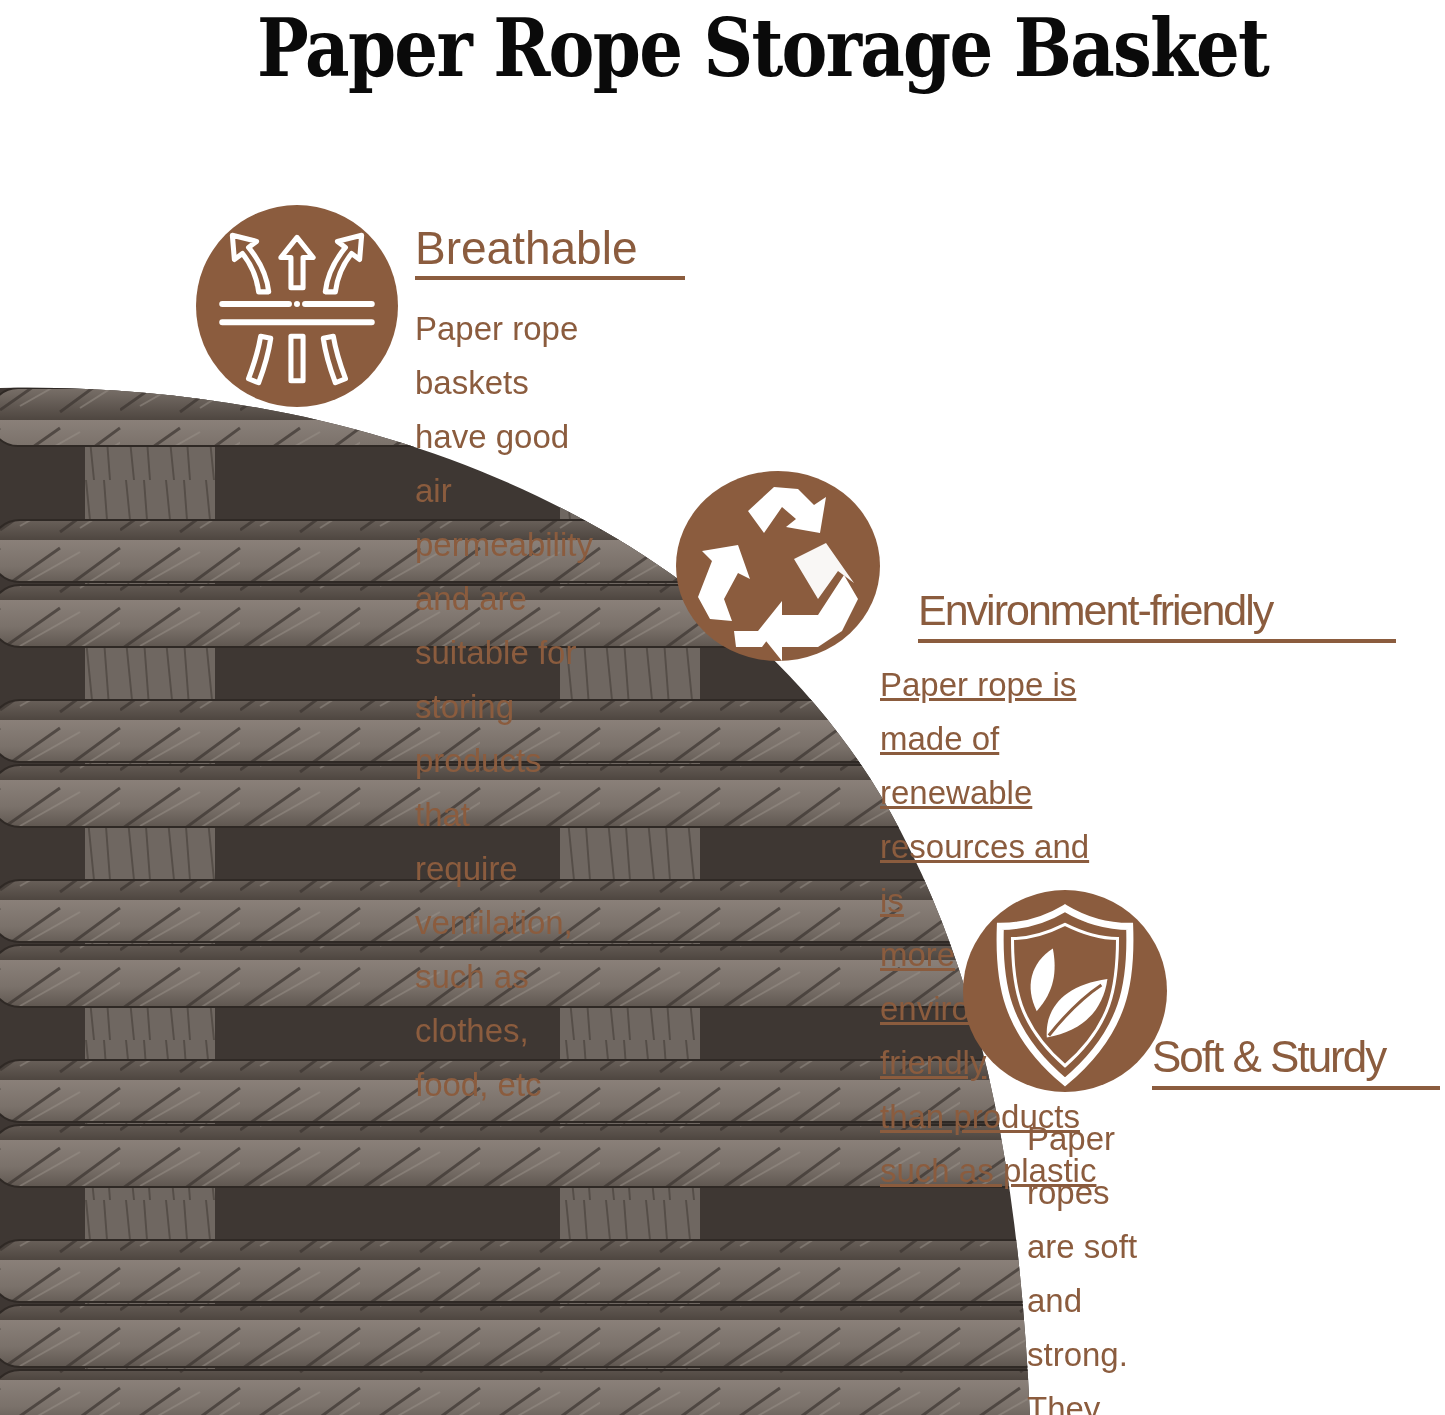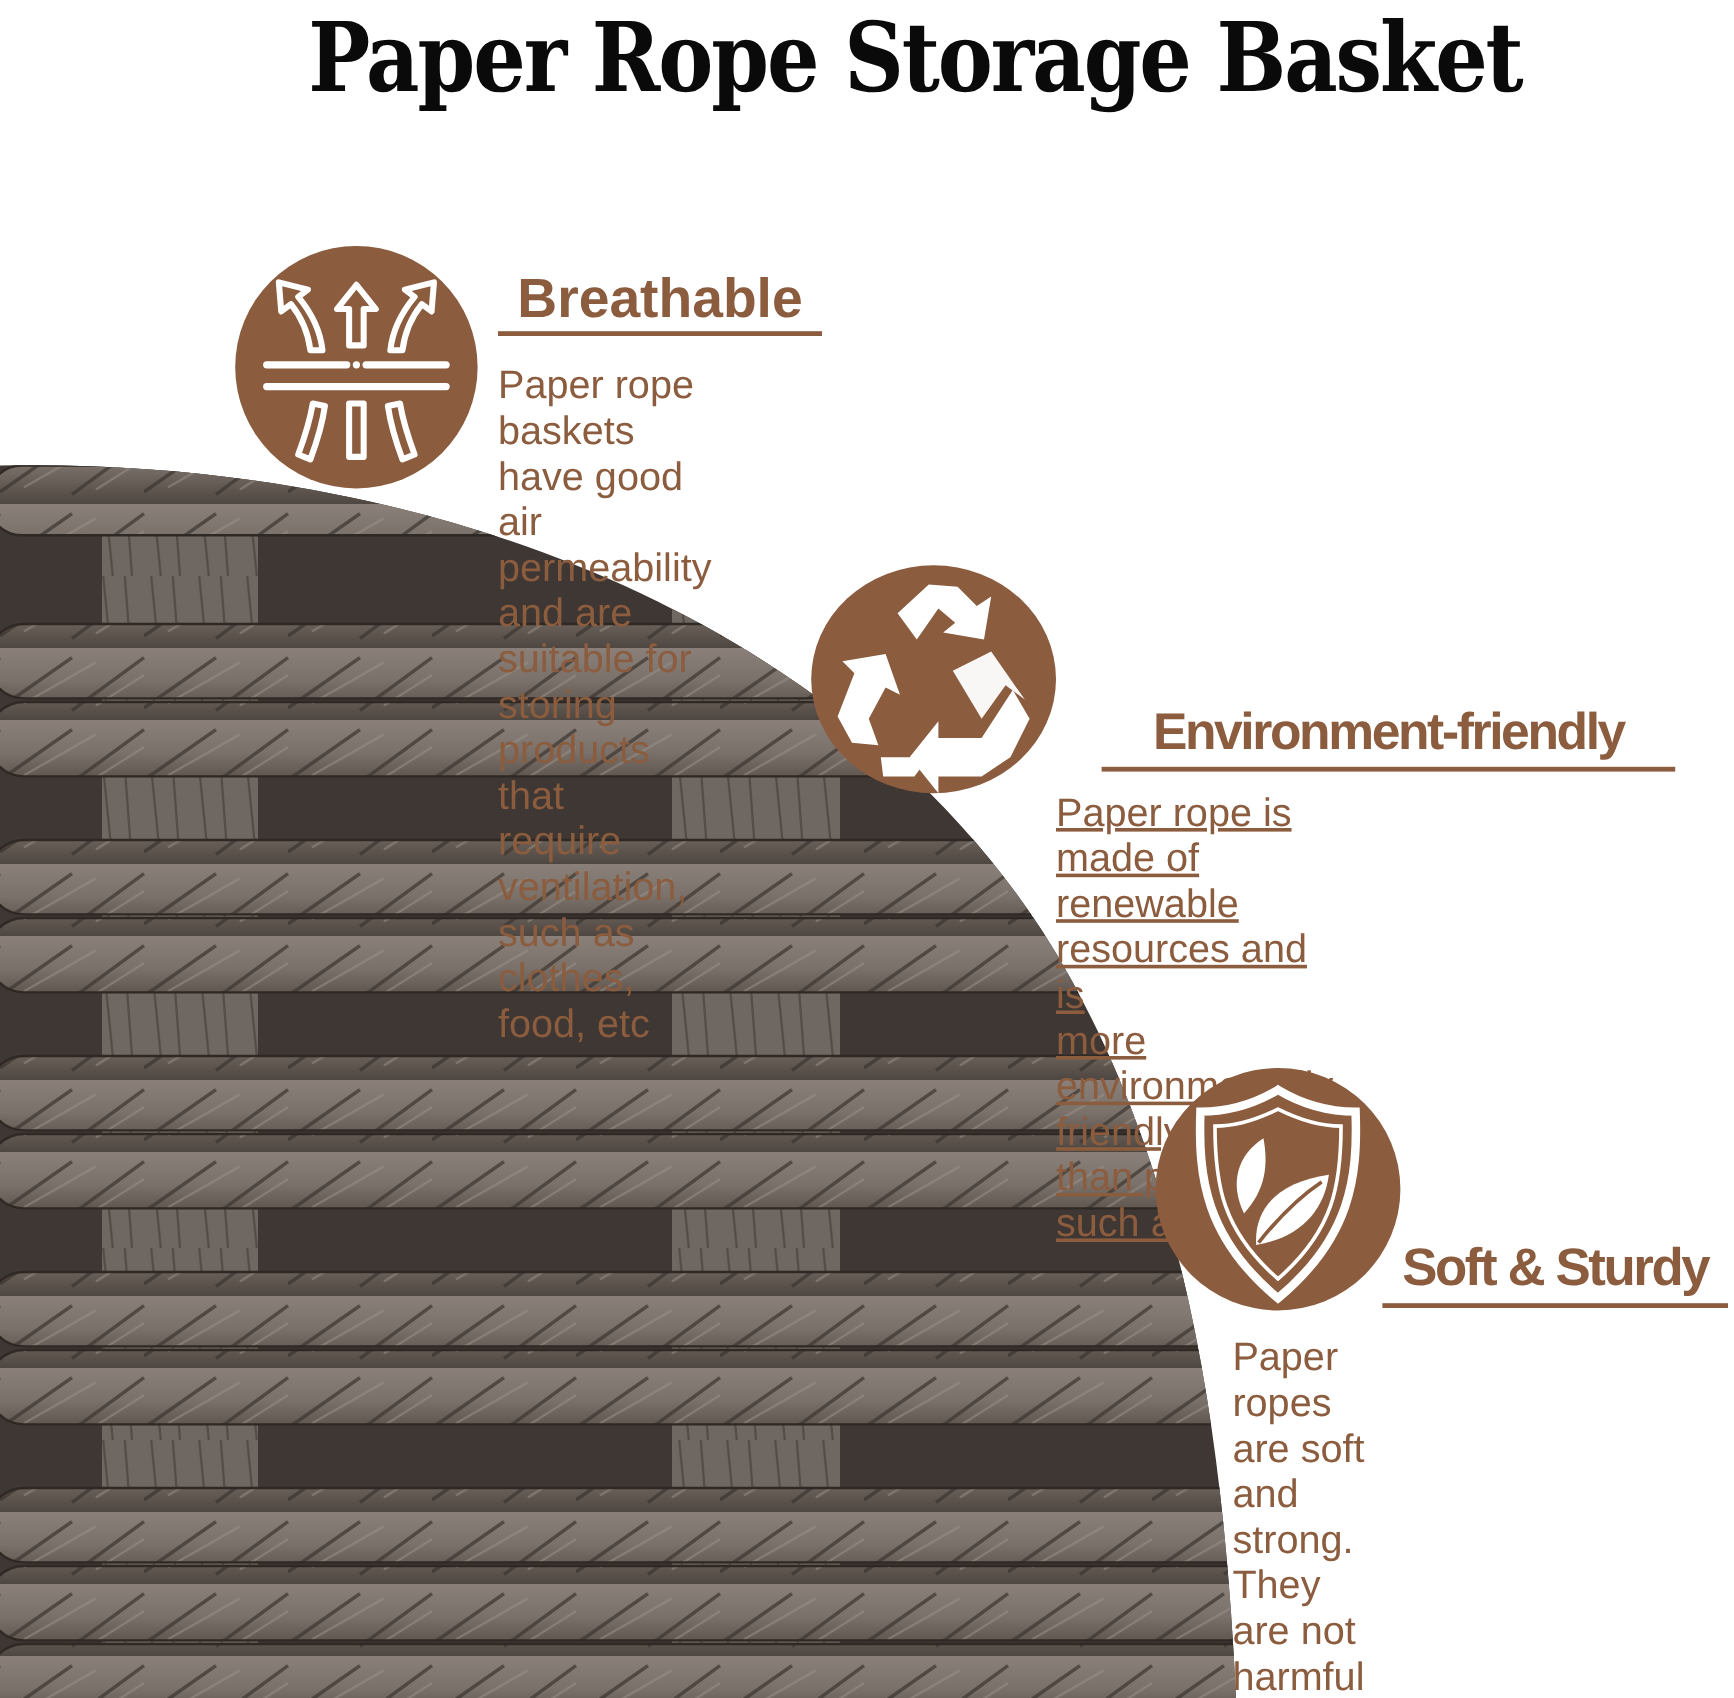--- a/index.html
+++ b/index.html
@@ -19,27 +19,26 @@
     .photo {
       position: absolute; left: 0; top: 0; width: 1445px; height: 1415px;
       z-index: 0;
     }
     .feature { position: absolute; z-index: 2; }
     .icon-circle {
       position: absolute; border-radius: 50%; background: #8b5c3e;
     }
     .icon-circle svg { width: 100%; height: 100%; display: block; }
     .heading {
-      position: absolute; color: #8b5c3e; font-weight: bold; white-space: nowrap;
+      position: absolute; color: #8b5c3e; font-weight: normal; white-space: nowrap;
       border-bottom: 4px solid #8b5c3e;
-      text-align: center;
     }
     .desc {
       position: absolute; color: #8b5c3e; white-space: pre-line;
-      font-size: 33px; line-height: 38px;
+      font-size: 33px; line-height: 54px;
     }
   </style>
 </head>
 <body>
 
 <svg class="photo" viewBox="0 0 1445 1415" xmlns="http://www.w3.org/2000/svg">
   <defs>
     <clipPath id="arcClip">
       <path d="M0,388 C420,380 760,560 900,830 C990,1000 1020,1200 1030,1415 L0,1415 Z"></path>
     </clipPath>

